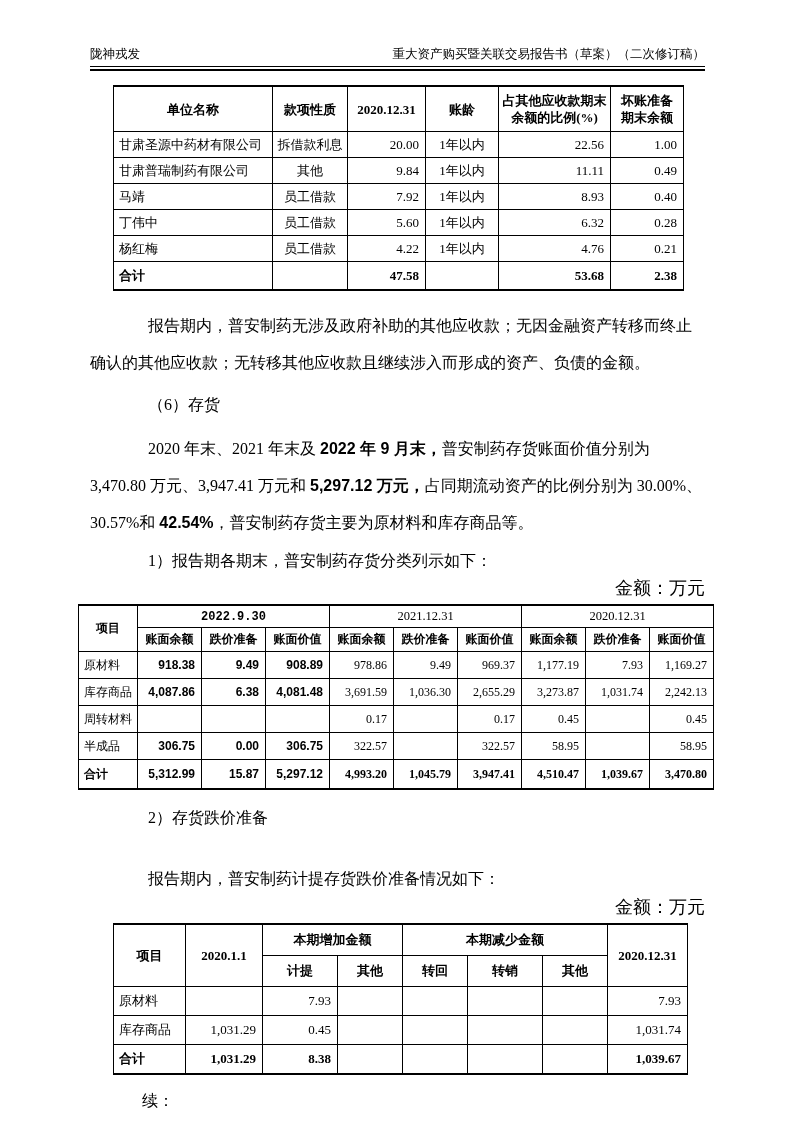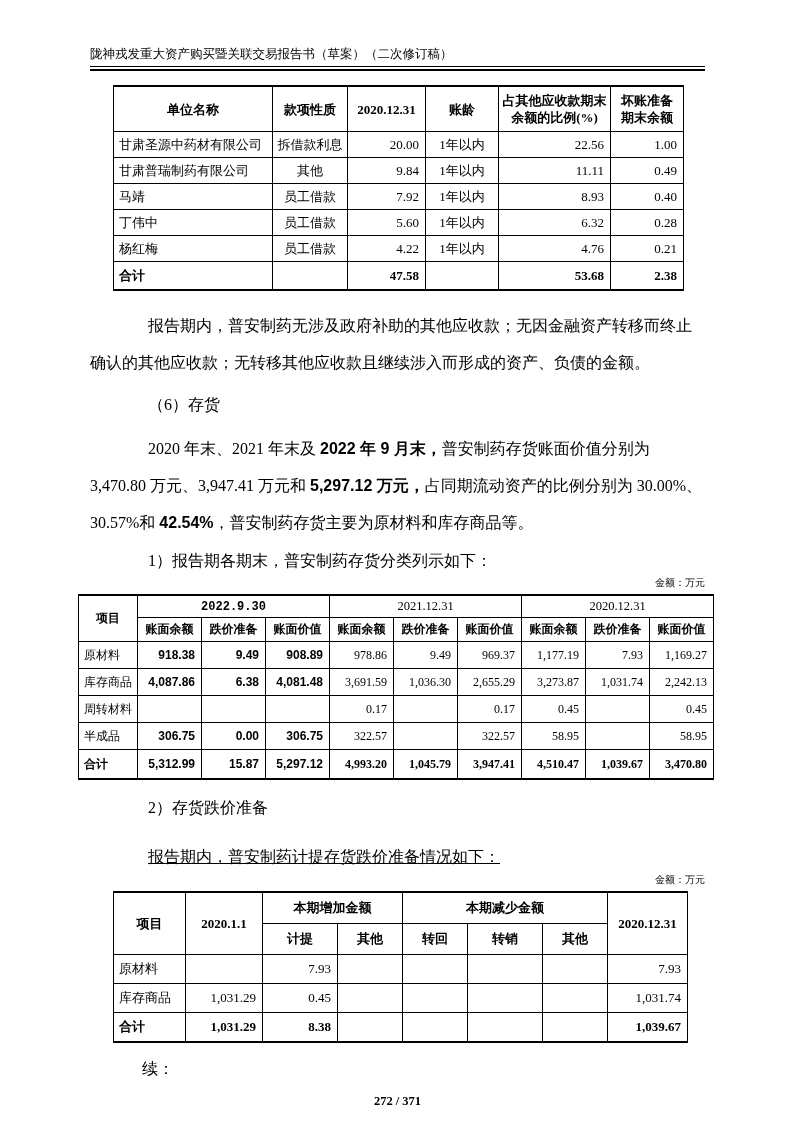--- a/index.html
+++ b/index.html
@@ -2,21 +2,21 @@
 <html><head>
 <meta charset="utf-8">
 <style>
   html,body{margin:0;padding:0;background:#fff;}
   .page{
     position:relative;width:793px;height:1122px;background:#fff;color:#000;
     font-family:"Liberation Serif","DejaVu Serif",serif;overflow:hidden;margin:0 auto;
   }
   .content{padding:46px 88px 0 90px;}
   
-  .doc-header{display:flex;justify-content:flex-start;align-items:flex-end;
+  .doc-header{display:flex;justify-content:space-between;align-items:flex-end;
     font-size:12.5px;padding-bottom:3px;border-bottom:1px solid #000;}
   .doc-header-rule{height:2px;background:#000;margin-top:2px;}
   
   table{border-collapse:collapse;table-layout:fixed;}
   .tbl{border-top:2.5px solid #000;border-bottom:2.5px solid #000;}
   .tbl th,.tbl td{border:1px solid #000;overflow:hidden;vertical-align:middle;}
   .tbl thead th{font-weight:bold;text-align:center;}
   .tbl thead tr:last-child th{border-bottom:1.5px solid #000;}
   .total-row td{font-weight:bold;border-top:1.5px solid #000;}
   .total-row td:first-child{}
@@ -37,25 +37,25 @@
   .g2022{font-family:Liberation Mono, monospace;font-size:12px;}
   #table2 td:nth-child(n+2):nth-child(-n+4){
     font-family:"Liberation Sans","DejaVu Sans",sans-serif;font-weight:bold;}
   
   #table3{width:574px;margin:4px 0 0 23px;font-size:13px;}
   #table3 thead th{padding:6px 2px;}
   #table3 td{height:26px;}
   
   .para{font-size:16px;line-height:37px;text-indent:58px;margin:0;}
   .heading{font-size:16px;margin:0;padding-left:58px;}
-  .unit{font-size:10px;text-align:right;margin:0;}
+  .unit{font-size:18px;text-align:right;margin:0;}
   .bh{font-weight:bold;font-family:"Liberation Sans","DejaVu Sans",sans-serif;}
   .pagenum{font-size:12.5px;font-weight:bold;text-align:center;}
   .mt14{margin-top:14px;}.mt16{margin-top:16px;}.mt10{margin-top:10px;}
-  .mt18{margin-top:18px;}.mt24{margin-top:28px;text-decoration:underline;}.mt4{margin-top:4px;}.mt6{margin-top:6px;}
+  .mt18{margin-top:18px;}.mt24{margin-top:40px;}.mt4{margin-top:4px;}.mt6{margin-top:6px;}
 </style>
 </head>
 <body>
 
 <div class="page">
   <div class="content">
 
     <div class="doc-header">
       <span>陇神戎发</span>
       <span>重大资产购买暨关联交易报告书（草案）（二次修订稿）</span>

